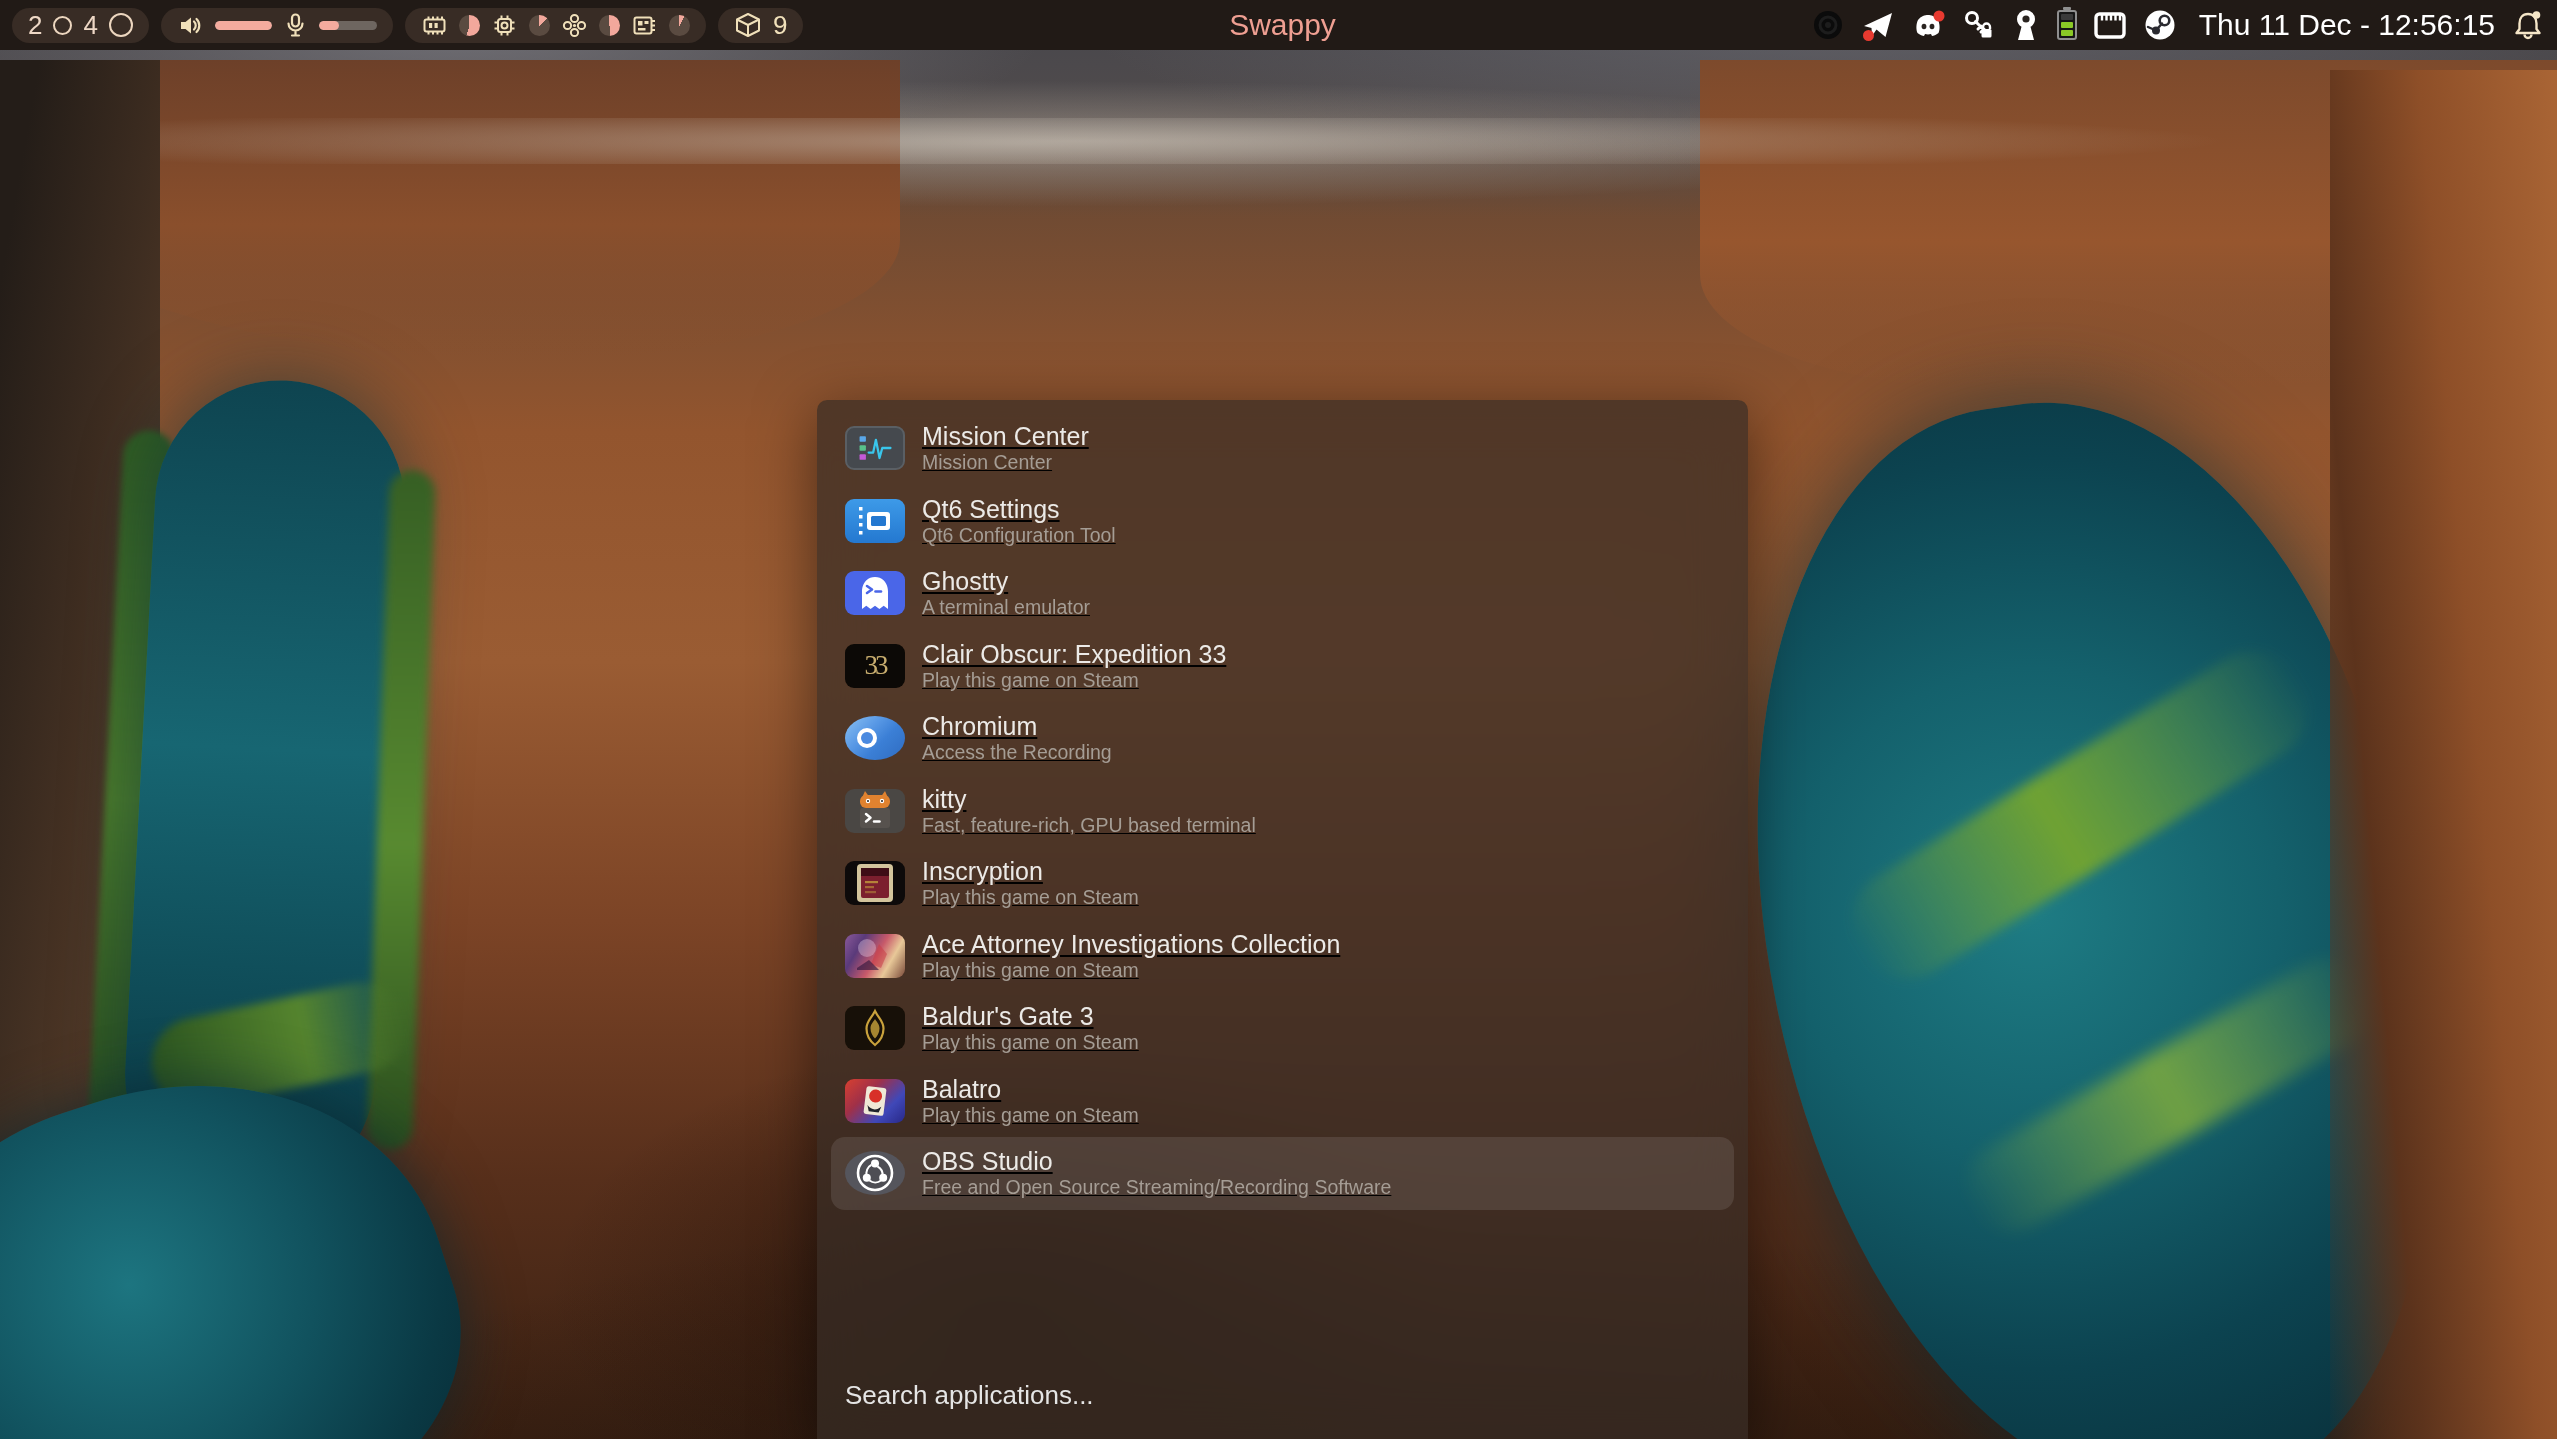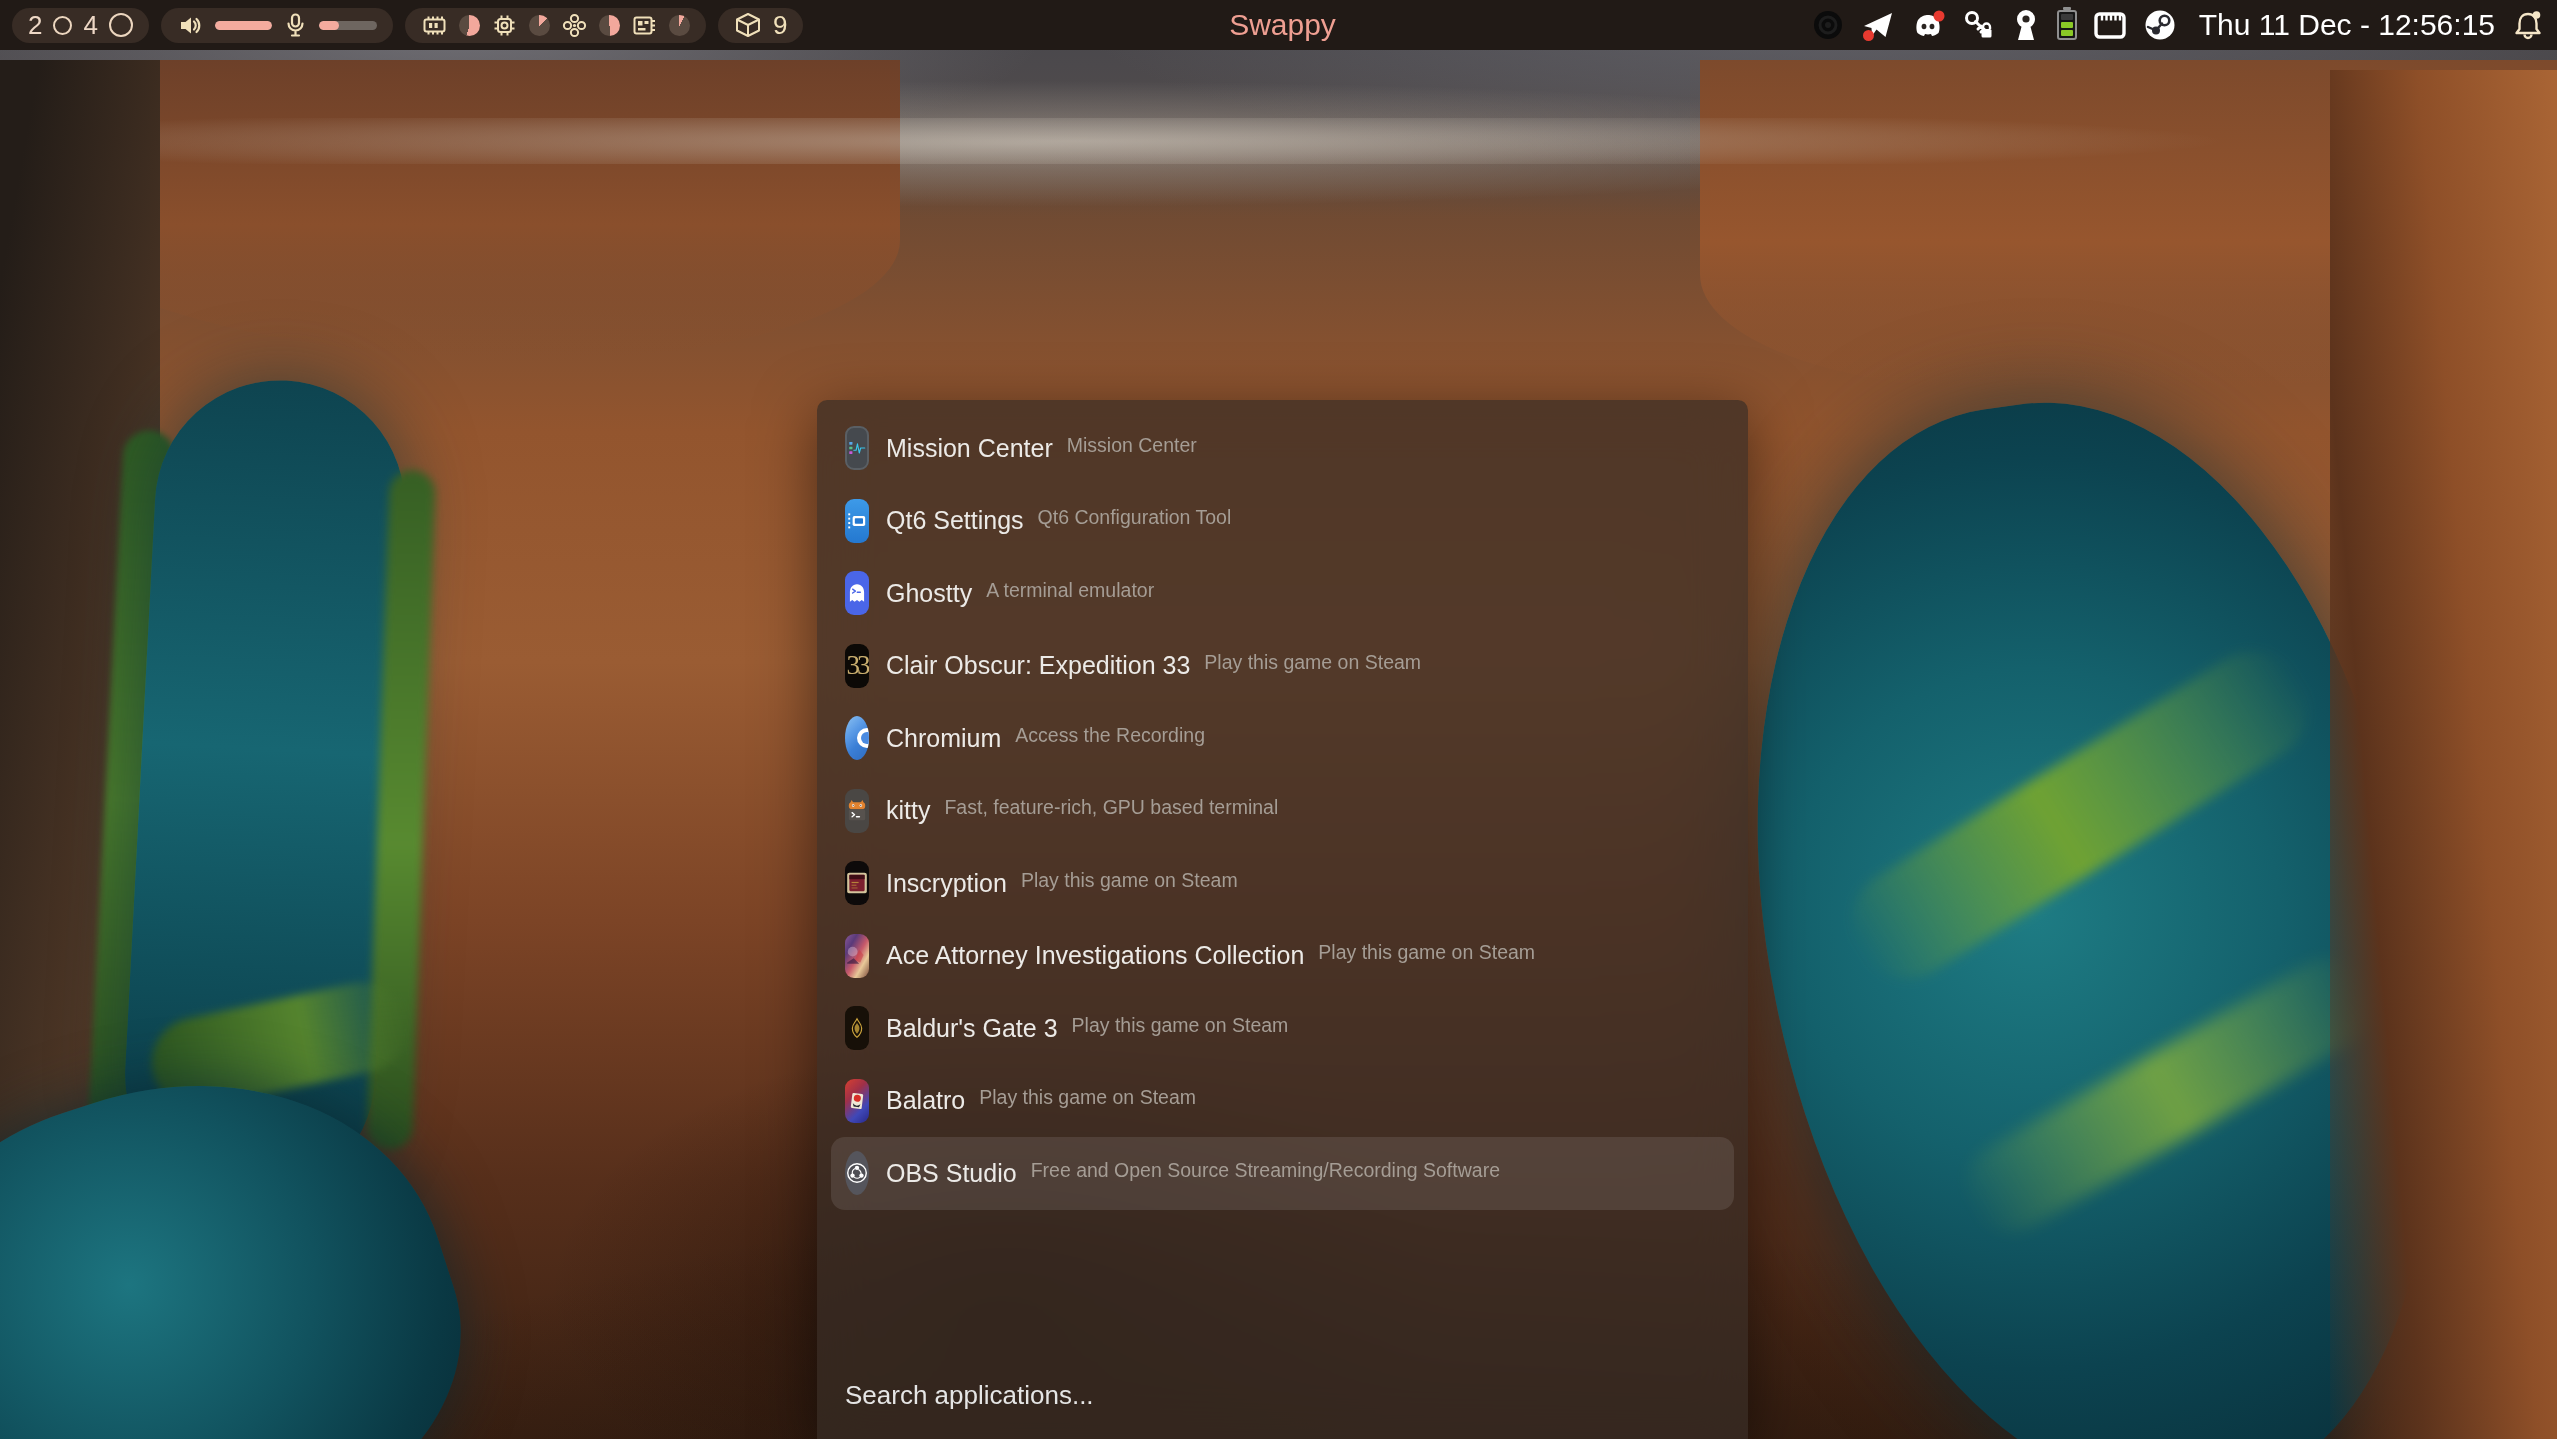--- a/index.html
+++ b/index.html
@@ -69,24 +69,24 @@
   .batt .seg{height:7px;border-radius:1px;background:#8ac926;}
   .batt .seg.empty{background:#3a3a3a;}
 
   
   .launcher{position:absolute;left:817px;top:400px;width:931px;height:1039px;z-index:3;
     background:rgba(56,44,37,.72);backdrop-filter:blur(26px);-webkit-backdrop-filter:blur(26px);
     border-radius:10px 10px 0 0;box-shadow:0 14px 60px rgba(0,0,0,.5);box-sizing:border-box;}
   .app-list{padding-top:12px;}
   .row{height:72.5px;margin:0 14px;padding-left:14px;border-radius:14px;display:flex;align-items:center;gap:17px;overflow:hidden;}
   .row.selected{background:rgba(255,255,255,.10);}
-  .app-icon{width:24px;height:44px;border-radius:9px;flex:0 0 auto;position:relative;overflow:hidden;}
+  .app-icon{width:60px;height:44px;border-radius:9px;flex:0 0 auto;position:relative;overflow:hidden;}
   .app-icon.round{border-radius:50%;}
   .app-icon svg{position:absolute;inset:0;width:100%;height:100%;}
-  .texts{display:flex;gap:14px;min-width:0;}
+  .texts{display:flex;flex-direction:column;gap:4px;min-width:0;text-decoration:underline;}
   .t-name{font-size:25px;color:#eceae7;line-height:1;white-space:nowrap;}
   .t-desc{font-size:19.5px;color:#a59d95;line-height:1;white-space:nowrap;}
   .glyph33{position:absolute;inset:0;display:flex;align-items:center;justify-content:center;
     font-family:"Liberation Serif","DejaVu Serif",serif;font-size:27px;letter-spacing:-3px;color:#c8ad6e;}
   .chromium-core{position:absolute;left:12px;top:12px;width:20px;height:20px;border-radius:50%;background:#fff;}
   .chromium-core::after{content:"";position:absolute;left:4px;top:4px;width:12px;height:12px;border-radius:50%;background:#4a8ae0;}
   .search-row{position:absolute;left:28px;top:980px;font-size:26px;color:#e5e5e5;}
 
   
   .ic-mission{background:#45494e;border:2px solid #5a5f64;box-sizing:border-box;}

